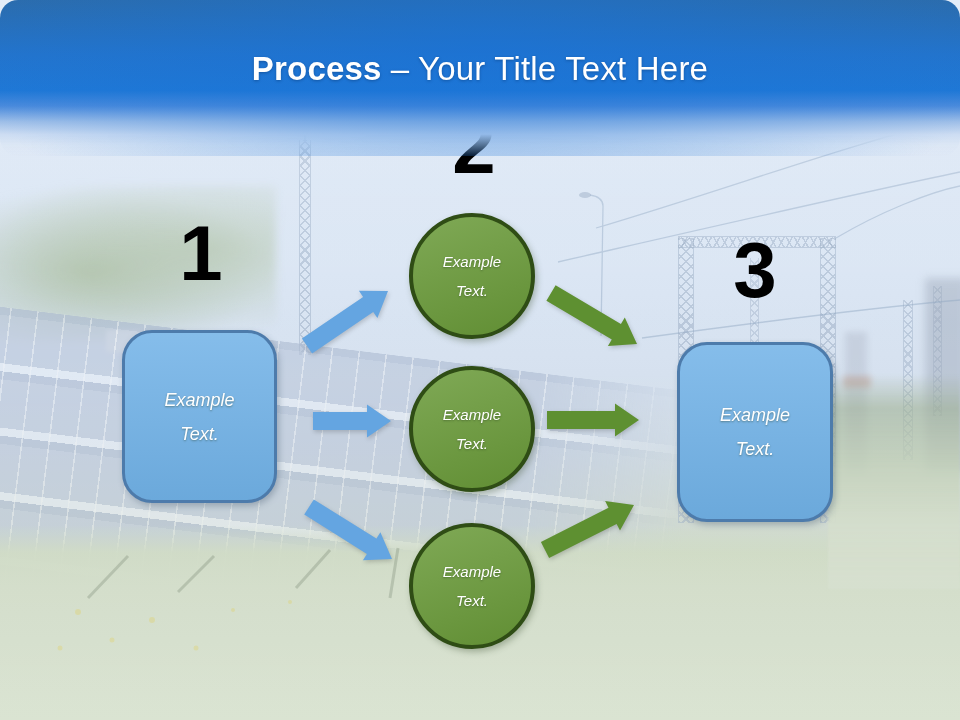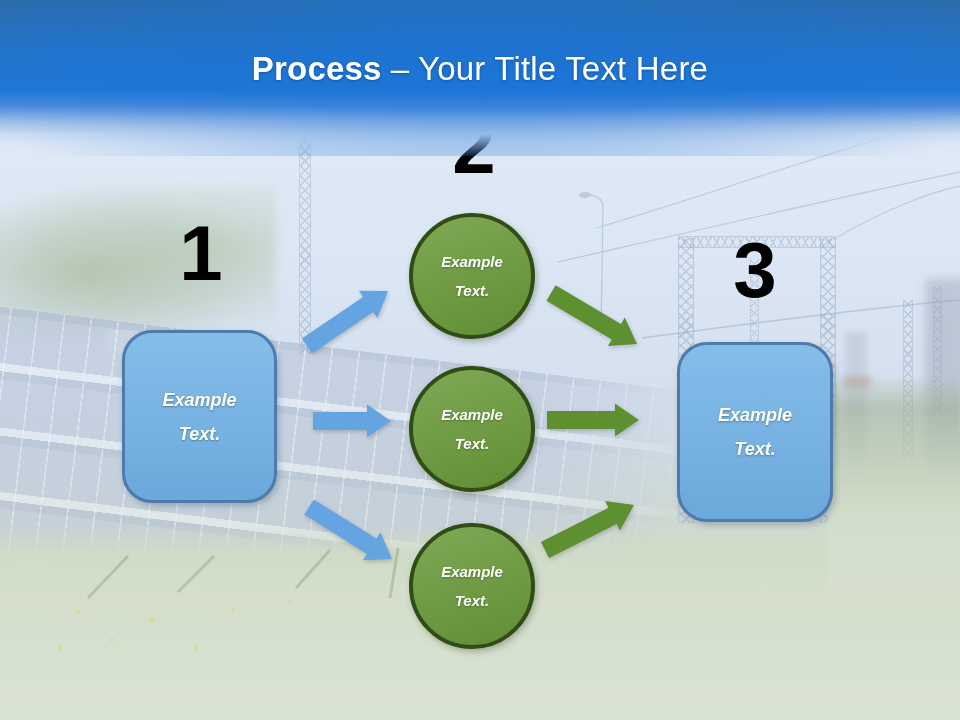--- a/index.html
+++ b/index.html
@@ -46,21 +46,21 @@
     border-top:1.5px solid #8fa3bd;border-bottom:1.5px solid #8fa3bd;
     background:repeating-linear-gradient(60deg,#8fa3bd 0 1.5px,transparent 1.5px 7px),
                repeating-linear-gradient(-60deg,#8fa3bd 0 1.5px,transparent 1.5px 7px);}
   .bg-lines{position:absolute;inset:0;}
   .wash{position:absolute;inset:0;
     background:linear-gradient(180deg,rgba(255,255,255,.25),rgba(255,255,255,.06) 45%,rgba(255,255,255,.2));}
   
   .header{position:absolute;top:0;left:0;width:100%;height:156px;z-index:4;
     background:
       radial-gradient(55% 130% at 50% 30%,rgba(24,114,216,.55),rgba(24,114,216,0) 100%),
-      linear-gradient(180deg,#2c6cab 0%,#2374cc 35%,#1f78d6 58%,#4b8bdc 68%,#9fbfe8 78%,#ccdcf2 86%,rgba(217,229,244,.5) 93%,rgba(217,229,244,0) 100%);}
+      linear-gradient(180deg,#2c6cab 0%,#2374cc 35%,#1f78d6 58%,#4b8bdc 68%,#9fbfe8 78%,#ccdcf2 86%,rgba(217,229,244,.5) 93%,rgba(217,229,244,0) 100%); border-radius: 18px;}
   .title{position:absolute;top:50px;left:0;width:100%;margin:0;text-align:center;
     font-size:33px;font-weight:normal;color:var(--title-text,#ffffff);
     text-shadow:0 1px 3px rgba(0,30,70,.35);letter-spacing:.2px;}
   .t-lead{font-weight:bold;margin-right:9px;}
   
   .step-number{position:absolute;width:86px;text-align:center;z-index:2;
     font-size:78px;line-height:84px;font-weight:bold;letter-spacing:-2px;
     color:var(--number-text,#000);}
   .n1{left:157px;top:211px;}
   .n2{left:430px;top:104px;}
@@ -74,21 +74,21 @@
   .box1{left:122px;top:330px;width:155px;height:173px;}
   .box3{left:677px;top:342px;width:156px;height:180px;}
   .circle{width:126px;height:126px;border-radius:50%;
     border:4px solid var(--circle-border,#2f4d15);
     background-color:var(--circle-fill,#699a38);
     background-image:linear-gradient(160deg,rgba(255,255,255,.15),rgba(0,0,0,.08));
     box-shadow:2px 3px 6px rgba(60,80,50,.35);}
   .c1{left:409px;top:213px;}
   .c2{left:409px;top:366px;}
   .c3{left:409px;top:523px;}
-  .shape-label{font-style:italic;font-weight:bold;text-align:center;white-space:pre-line;
+  .shape-label{font-style:italic;font-weight:normal;text-align:center;white-space:pre-line;
     color:var(--box-text,#ffffff);text-shadow:0 1px 2px rgba(40,60,30,.45);}
   .box .shape-label{font-size:18px;line-height:34px;}
   .circle .shape-label{font-size:15px;line-height:29px;}
   
   .arrows{position:absolute;inset:0;z-index:2;pointer-events:none;
     filter:drop-shadow(1px 2px 2px rgba(0,0,0,.18));}
 </style>
 </head>
 <body>
 

